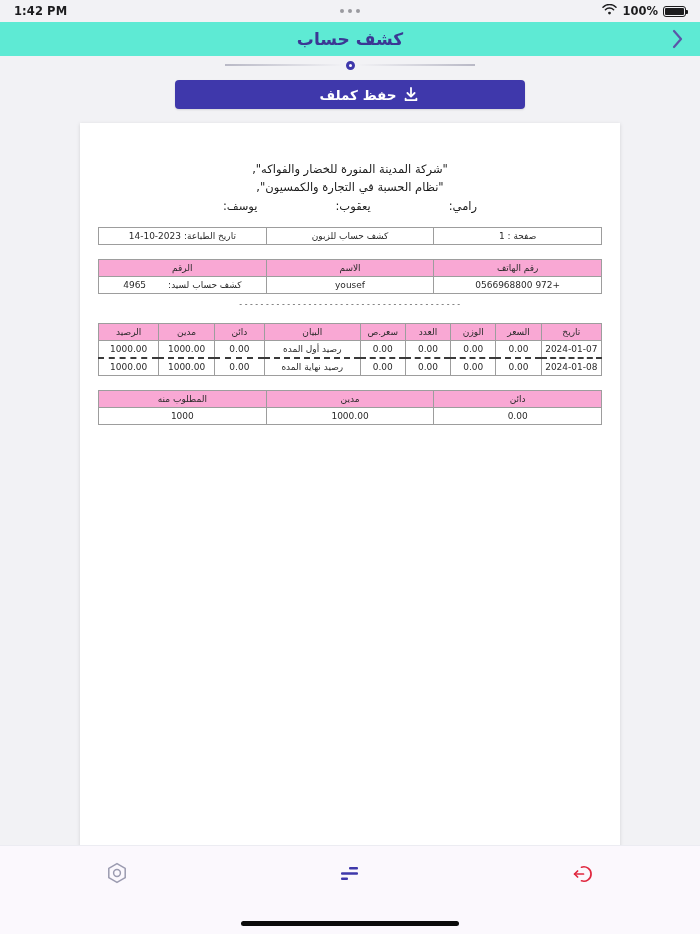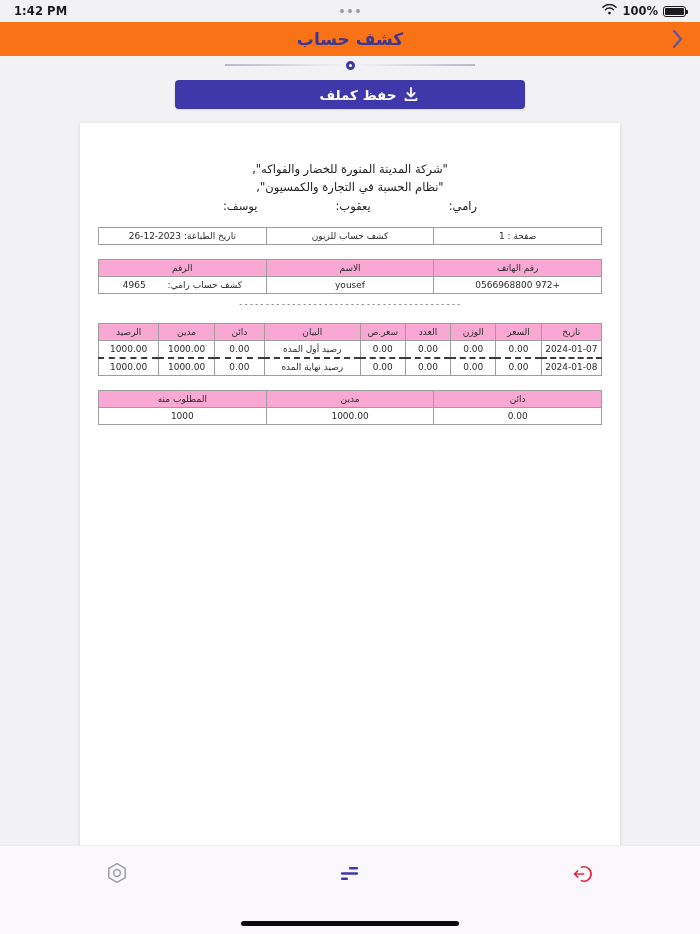--- a/index.html
+++ b/index.html
@@ -75,21 +75,21 @@
     border-radius: 1px;
   }
 
   
   .navbar {
     height: 34px;
     position: relative;
     display: flex;
     align-items: center;
     justify-content: center;
-    background: #f97316;
+    background: #5eead4;
   }
   .nav-title {
     font-size: 17px;
     font-weight: 700;
     color: #3b3794;
     letter-spacing: 0.2px;
   }
   .nav-chevron {
     position: absolute;
     right: 10px;
@@ -340,40 +340,40 @@
       <span>رامي:</span>
       <span>يعقوب:</span>
       <span>يوسف:</span>
     </div>
 
     <table class="doc-tbl tbl-info">
       <tbody>
         <tr>
           <td>صفحة : 1</td>
           <td>كشف حساب للزبون</td>
-          <td>تاريخ الطباعة:  2023-12-26</td>
+          <td>تاريخ الطباعة:  2023-10-14</td>
         </tr>
       </tbody>
     </table>
 
     <table class="doc-tbl tbl-cust">
       <thead>
         <tr>
           <th>رقم الهاتف</th>
           <th>الاسم</th>
           <th>الرقم</th>
         </tr>
       </thead>
       <tbody>
         <tr>
           <td>+972 0566968800</td>
           <td>yousef</td>
           <td>
             <span class="cust-cell-inline">
-              <span>كشف حساب رامي:</span>
+              <span>كشف حساب لسيد:</span>
               <span>4965</span>
             </span>
           </td>
         </tr>
       </tbody>
     </table>
 
     <div class="dashes">------------------------------------------</div>
 
     <table class="doc-tbl tbl-data">

